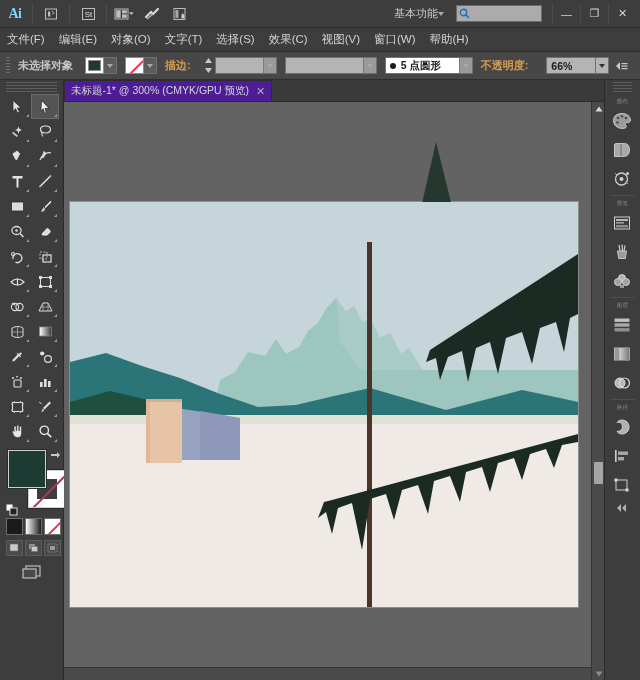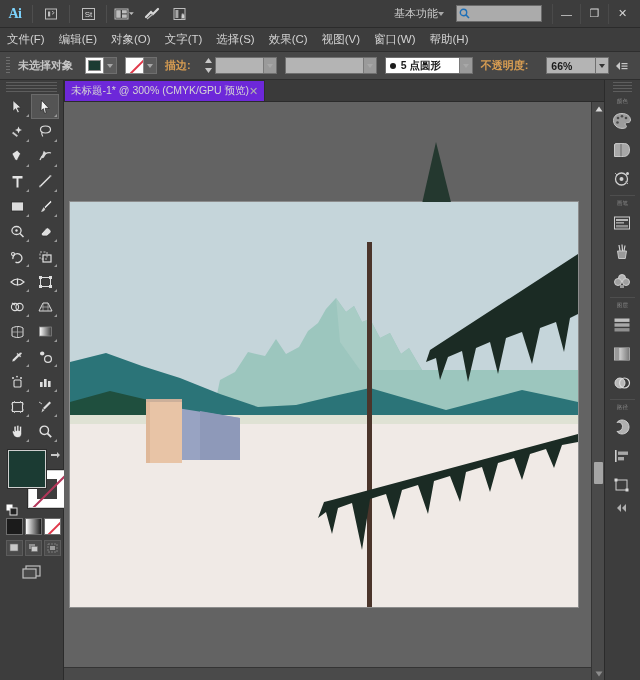--- a/index.html
+++ b/index.html
@@ -131,23 +131,23 @@
   }
   .cb-right-icon { margin-left: 6px; display: flex; align-items: center; }
 
   
   .tabbar {
     position: absolute; left: 64px; top: 80px; width: 540px; height: 22px;
     background: #3a3a3a; border-bottom: 1px solid #2b2b2b; display: flex;
     align-items: flex-end;
   }
   .doctab {
-    height: 21px; background: #6d28d9; border: 1px solid #2e2e2e;
+    height: 21px; background: #4c1d95; border: 1px solid #2e2e2e;
     border-bottom: none; display: flex; align-items: center; padding: 0 6px;
-    font-size: 10.5px; color: #d4d4d4; white-space: nowrap;
+    font-size: 10.5px; color: #d4d4d4; gap: 7px; white-space: nowrap;
   }
   .tab-close { font-size: 11px; color: #b0b0b0; }
 
   
   .toolbar {
     position: absolute; left: 0; top: 80px; width: 64px; height: 600px;
     background: #3d3d3d; border-right: 1px solid #2b2b2b;
   }
   .tb-grip {
     height: 10px; margin: 2px 6px 2px 6px;

